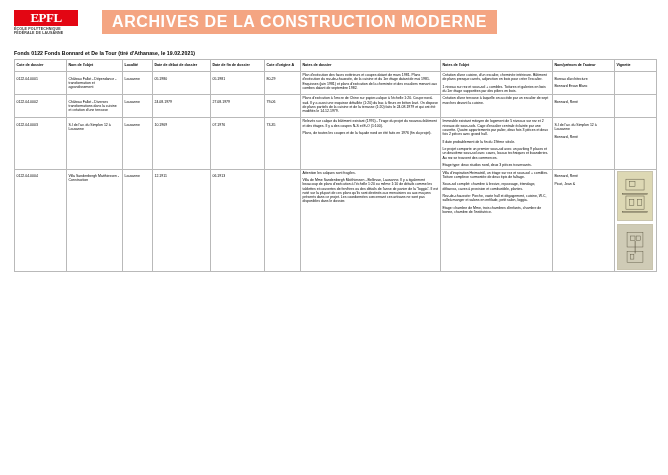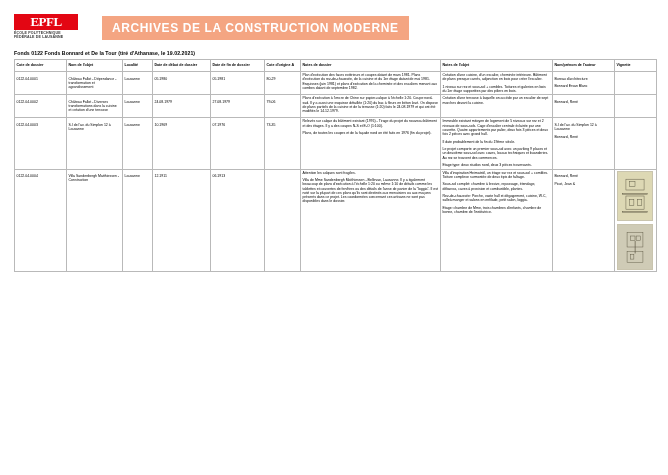--- a/index.html
+++ b/index.html
@@ -11,22 +11,22 @@
     width: 668px;
     height: 475px;
     font-family: "Liberation Sans", sans-serif;
     color: #000000;
     overflow: hidden;
   }
 
   
   .page-header {
     display: flex;
-    align-items: flex-end;
-    padding: 24px 0 0 14px;
+    align-items: flex-start;
+    padding: 10px 0 0 14px;
     height: 40px;
     box-sizing: border-box;
   }
   .epfl-logo {
     width: 64px;
     height: 26px;
     position: relative;
     flex: 0 0 auto;
   }
   .epfl-logo .bar {
@@ -56,21 +56,21 @@
     color: #3b3b3b;
     font-weight: bold;
     letter-spacing: 0.15px;
     white-space: pre-line;
   }
   .archive-banner {
     margin-left: 24px;
     background: #f4a582;
     color: #ffffff;
     font-weight: bold;
-    font-size: 12px;
+    font-size: 16px;
     letter-spacing: 0.6px;
     padding: 4px 10px 4px 10px;
     height: 16px;
     line-height: 16px;
     box-sizing: content-box;
     white-space: nowrap;
   }
 
   
   .fonds-title {

